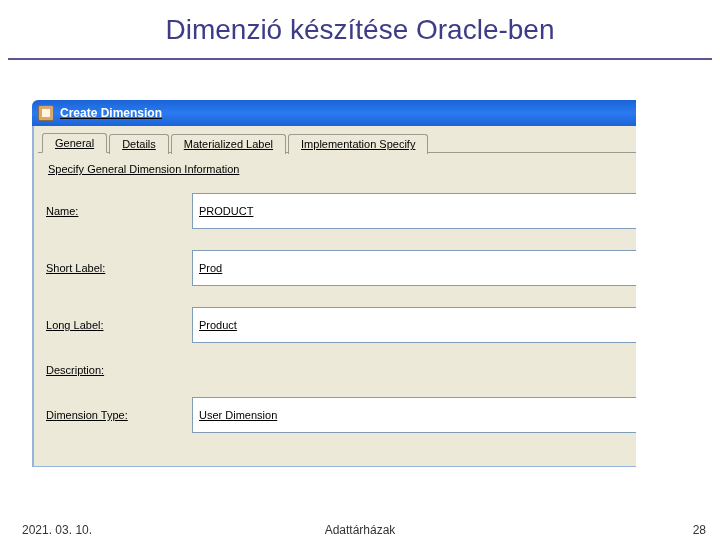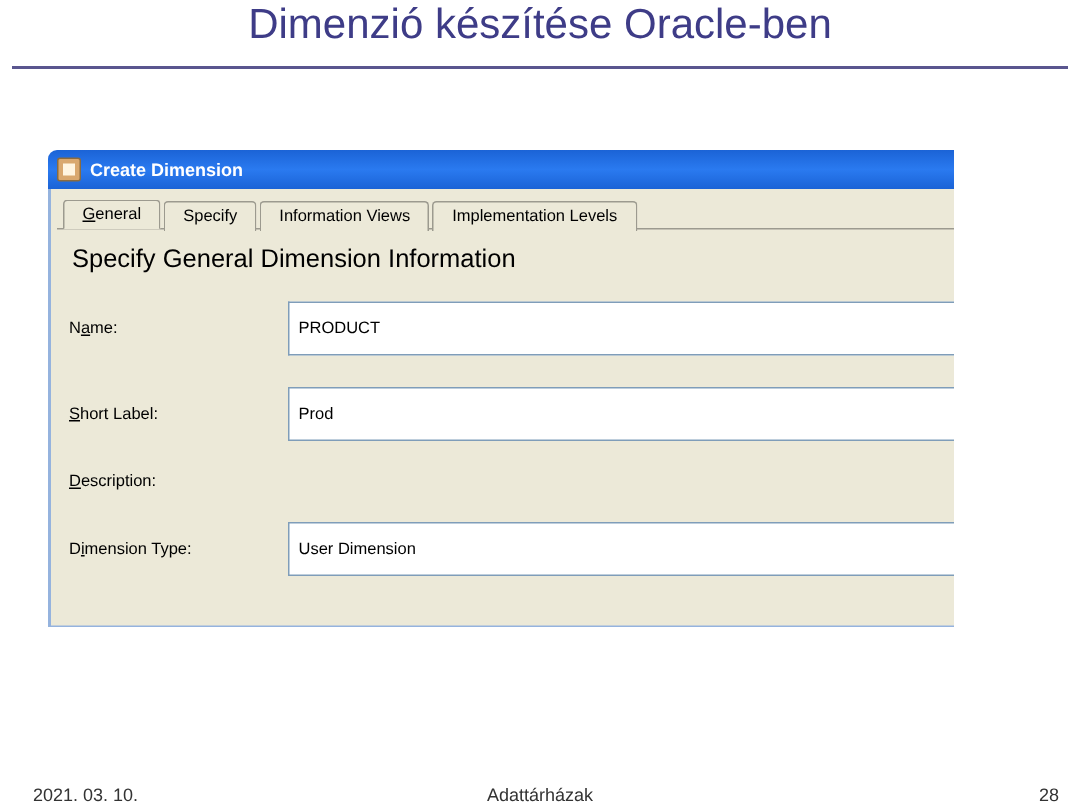--- a/index.html
+++ b/index.html
@@ -1,32 +1,32 @@
 <!DOCTYPE html>
 <html><head>
   <meta charset="utf-8">
   <style>
     * { box-sizing: border-box; margin: 0; padding: 0; }
     body { width: 720px; height: 540px; font-family: Tahoma, Arial, sans-serif; background: #ffffff; position: relative; }
     .slide { width: 720px; height: 540px; position: relative; }
-    .title { font-size: 28px; color: #3e3c87; text-align: center; font-weight: normal; }
+    .title { font-size: 28px; color: #3e3c87; text-align: center; padding-top: 14px; font-weight: normal; }
     .hr { border-bottom: 2px solid #5a568f; margin: 12px 8px 0 8px; }
-    .wb { position: absolute; top: 100px; left: 32px; right: 0; width: 604px; }
+    .wb { position: absolute; top: 100px; left: 32px; right: 0; width: 604px; text-decoration: underline; }
     .titlebar { height: 26px; background: linear-gradient(to bottom, #1b63d6, #2a7af0, #1b63d6); border-top-left-radius: 6px; display: flex; align-items: center; padding: 0 6px; gap: 6px; }
     .tb-icon { width: 16px; height: 16px; background: #d9a86e; border: 1px solid #8a6b3f; border-radius: 2px; position: relative; }
     .tb-icon::after { content: ""; position: absolute; left: 3px; top: 3px; width: 8px; height: 8px; background: #fff5e0; }
     .tb-text { color: #fff; font-size: 12px; font-weight: bold; }
     .client { background: #ece9d8; border-left: 2px solid #95b3de; border-right: none; border-bottom: 1px solid #95b3de; padding: 6px 0 0 4px; overflow: hidden; }
     .tabs { display: flex; gap: 2px; padding: 0 4px; }
     .tab { background: #ece9d8; border: 1px solid #9c9a8f; border-bottom: none; padding: 3px 12px; font-size: 11px; color: #000; border-top-left-radius: 3px; border-top-right-radius: 3px; position: relative; top: 1px; text-align: right; }
     .tab.active { background: #ece9d8; border-bottom: 1px solid #ece9d8; }
     .tab.inactive { background: #ece9d8; top: 2px; }
     .tab .mn { text-decoration: underline; }
     .panel { border-top: 1px solid #9c9a8f; margin: 0 0 0 0; padding: 10px 0 12px 8px; }
-    .legend { font-size: 17px; color: #000; margin: 0 0 18px 2px; }
+    .legend { font-size: 11px; color: #000; margin: 0 0 18px 2px; }
     .frow { display: flex; align-items: center; margin-bottom: 21px; }
     .flabel { width: 146px; font-size: 11px; color: #000; }
     .flabel .mn { text-decoration: underline; }
     .finput { flex: 1; border: 1px solid #7f9db9; background: #fff; font-size: 11px; padding: 17px 6px; height: 20px; border-right: none; font-family: Tahoma, Arial, sans-serif; }
     .footer { position: absolute; bottom: 10px; left: 0; right: 0; display: flex; align-items: center; font-size: 12px; color: #333; }
     .f-date { position: absolute; left: 22px; }
     .f-title { position: absolute; left: 50%; transform: translateX(-50%); }
     .f-page { position: absolute; right: 14px; }
   </style>
 </head>
@@ -37,37 +37,41 @@
   <div class="hr"></div>
 
   <div class="wb">
     <div class="titlebar">
       <div class="tb-icon"></div>
       <div class="tb-text">Create Dimension</div>
     </div>
     <div class="client">
       <div class="tabs">
         <div class="tab active"><span class="mn">G</span><span>eneral</span></div>
-        <div class="tab inactive">Specify</div>
-        <div class="tab inactive">Information Views</div>
-        <div class="tab inactive">Implementation Levels</div>
+        <div class="tab inactive">Details</div>
+        <div class="tab inactive">Materialized Label</div>
+        <div class="tab inactive">Implementation Specify</div>
       </div>
       <div class="panel">
         <div class="legend">Specify General Dimension Information</div>
 
         <div class="frow">
           <div class="flabel"><span>N</span><span class="mn">a</span><span>me:</span></div>
           <input class="finput" value="PRODUCT" style="">
         </div>
 
         <div class="frow">
           <div class="flabel"><span class="mn">S</span><span>hort Label:</span></div>
           <input class="finput" value="Prod" style="">
         </div>
 
+        <div class="frow">
+          <div class="flabel"><span class="mn">L</span><span>ong Label:</span></div>
+          <input class="finput" value="Product" style="">
+        </div>
 
         <div class="frow">
           <div class="flabel"><span class="mn">D</span><span>escription:</span></div>
         </div>
 
         <div class="frow">
           <div class="flabel"><span>D</span><span class="mn">i</span><span>mension Type:</span></div>
           <input class="finput" value="User Dimension" style="">
         </div>
       </div>

